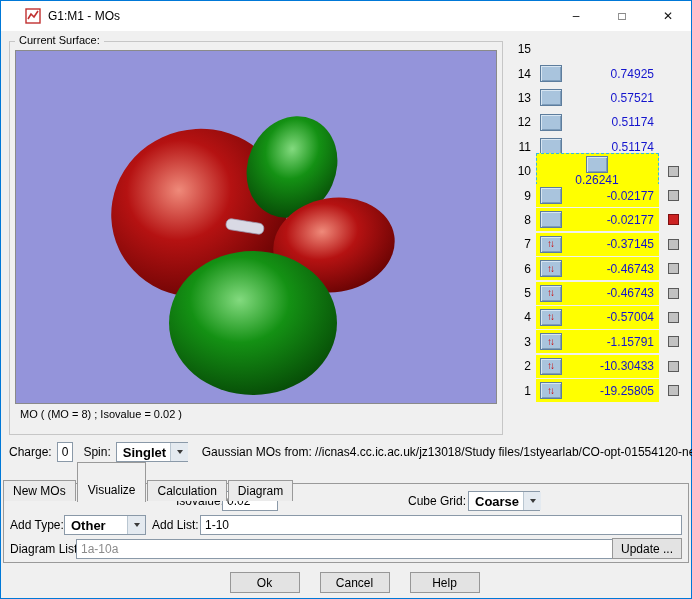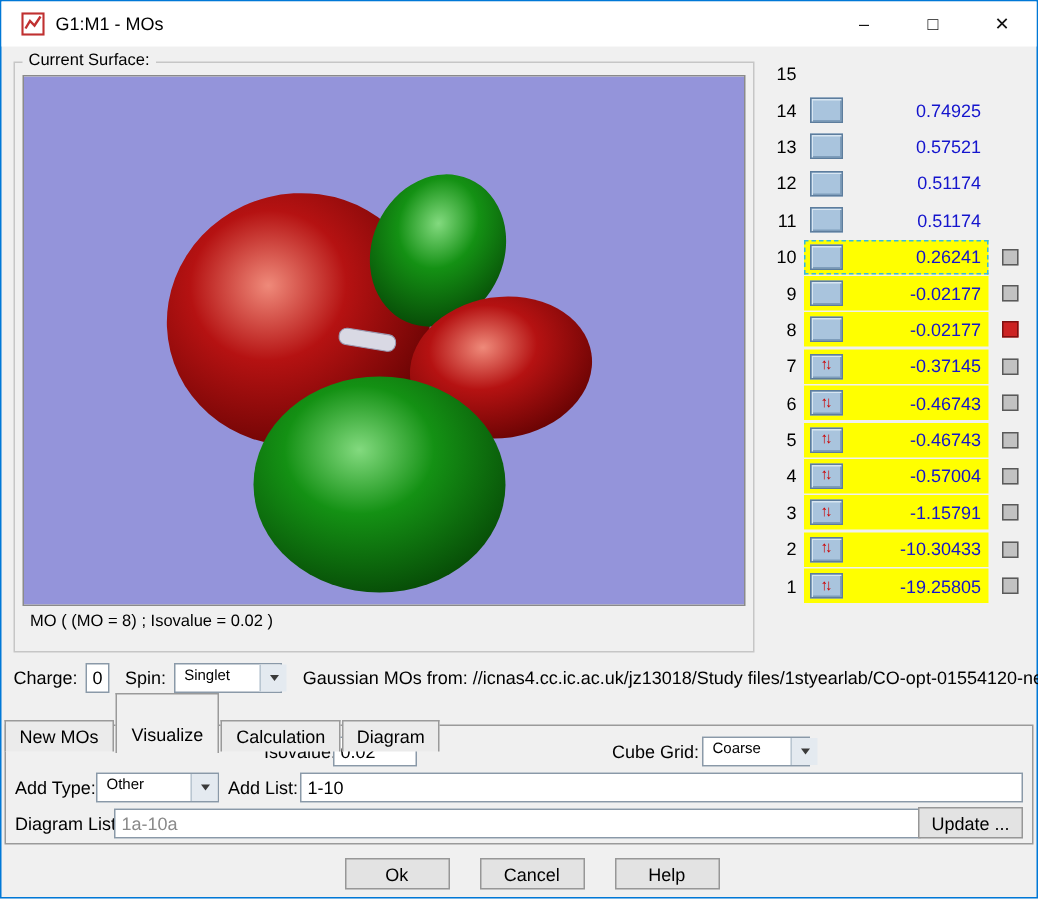--- a/index.html
+++ b/index.html
@@ -1,53 +1,53 @@
 <!DOCTYPE html>
 <html><head>
 <meta charset="utf-8">
 <style>
   html,body{margin:0;padding:0;}
   body{width:692px;height:599px;overflow:hidden;font-family:"Liberation Sans",sans-serif;font-size:12px;color:#000;background:#fff;}
   .window{position:absolute;inset:0;border:1px solid #0078d7;background:#f0f0f0;box-sizing:border-box;}
 
   
-  .titlebar{position:absolute;top:0;left:0;right:0;height:30px;background:#ffffff;display:flex;align-items:center;padding-left:13px;box-sizing:border-box;}
+  .titlebar{position:absolute;top:0;left:0;right:0;height:30px;background:#ffffff;display:flex;align-items:center;padding-left:24px;box-sizing:border-box;}
   .app-icon{width:16px;height:16px;margin-right:7px;flex:none;}
   .title{font-size:12px;}
   .win-controls{position:absolute;right:0;top:0;height:30px;display:flex;}
   .win-btn{width:46px;height:30px;display:flex;align-items:center;justify-content:center;font-size:12px;color:#111;cursor:default;}
 
   
   .groupbox{position:absolute;left:8px;top:40px;width:492px;height:392px;border:1px solid #c6c6c6;}
   .groupbox-label{position:absolute;top:-8px;left:5px;background:#f0f0f0;padding:0 4px;font-size:11px;}
   .viewport{position:absolute;left:5px;top:8px;width:480px;height:352px;border:1px solid #8a8a8a;box-shadow:inset 0 0 0 1px #d9d9d9;}
   .viewport svg{display:block;}
   .caption{position:absolute;left:10px;top:366px;font-size:11px;}
 
   
   .mo-list{position:absolute;left:506px;top:36px;width:182px;height:366px;display:flex;flex-direction:column;}
   .mo-row{height:24.4px;display:flex;align-items:center;flex:none;}
   .mo-num{width:24px;text-align:right;margin-right:5px;font-size:12px;}
   .mo-sel{display:flex;align-items:center;padding:2px 4px 2px 3px;border:1px solid transparent;width:114px;box-sizing:content-box;}
   .mo-sel.highlight{background:#ffff00;}
-  .mo-sel.selected{border:1px dashed #35b9e0;}
+  .mo-sel.selected{border:1px dashed #35b9e0;flex-direction:column;}
   .mo-box{width:20px;height:15px;background:#a9c4dd;border:1px solid #5d7d9d;box-shadow:inset 1px 1px 0 #d8e6f2,inset -1px -1px 0 #7e9dbb;display:flex;align-items:center;justify-content:center;flex:none;}
   .arrows{display:none;color:#cc0000;font-size:10px;font-weight:bold;letter-spacing:-2px;line-height:1;padding-right:2px;}
   .mo-box.occupied .arrows{display:block;}
   .mo-energy{flex:1;text-align:right;color:#1414cd;font-size:12px;white-space:nowrap;}
   .mo-check{width:9px;height:9px;background:#c2c2c2;border:1px solid #5a5a5a;margin-left:9px;flex:none;}
   .mo-check.red{background:#cc2222;border-color:#7d1010;}
 
   
   .info-bar{position:absolute;left:8px;top:440px;right:4px;height:22px;display:flex;align-items:center;}
   .lbl{font-size:12px;white-space:nowrap;}
   .textbox{background:#fff;border:1px solid #8a99a8;height:20px;display:flex;align-items:center;padding:0 4px;font-size:12px;box-sizing:border-box;}
   .charge-input{width:30px;margin:0 10px 0 5px;}
   .combo{display:flex;align-items:stretch;background:#fff;border:1px solid #8a99a8;height:20px;box-sizing:border-box;}
-  .combo-label{padding:2px 20px 0 6px;font-size:10px;flex:1;white-space:nowrap;}
+  .combo-label{padding:2px 4px 0 6px;font-size:13px;flex:1;white-space:nowrap;font-weight:bold;}
   .combo-arrow{width:17px;background:#e4eaf0;border-left:1px solid #b9c6d1;display:flex;align-items:center;justify-content:center;flex:none;}
   .combo-arrow::after{content:"";border-left:3.5px solid transparent;border-right:3.5px solid transparent;border-top:4px solid #3a3a3a;}
   .spin-combo{width:72px;margin-left:5px;}
   .source-text{margin-left:14px;font-size:12px;white-space:nowrap;}
 
   
   .tab-bar{position:absolute;left:2px;top:461px;display:flex;align-items:flex-end;z-index:2;}
   .tab{padding:3px 9px;border:1px solid #9a9a9a;border-bottom:none;background:#ebebeb;font-size:12px;margin-right:1px;}
   .tab.active{background:#f0f0f0;padding:20px 10px 5px;margin-bottom:-1px;}
   .tab-panel{position:absolute;left:2px;right:2px;top:482px;height:80px;border:1px solid #9a9a9a;background:#f0f0f0;box-sizing:border-box;}

